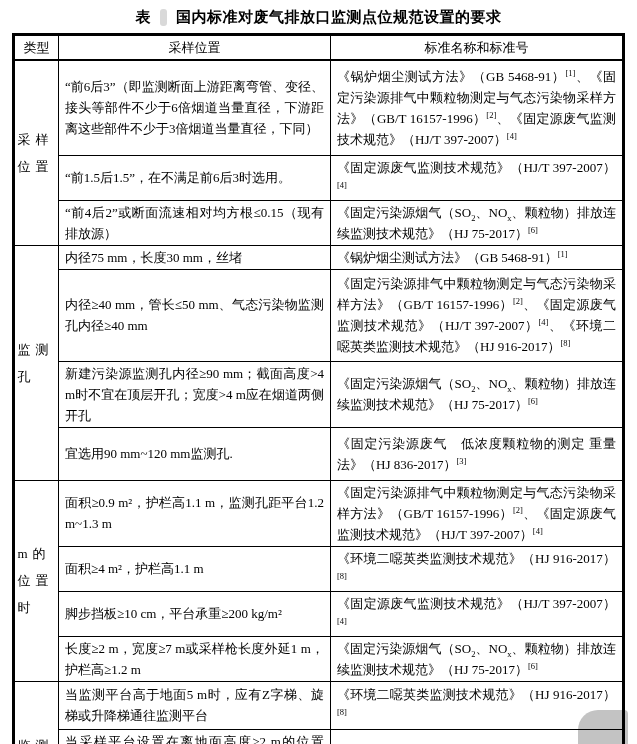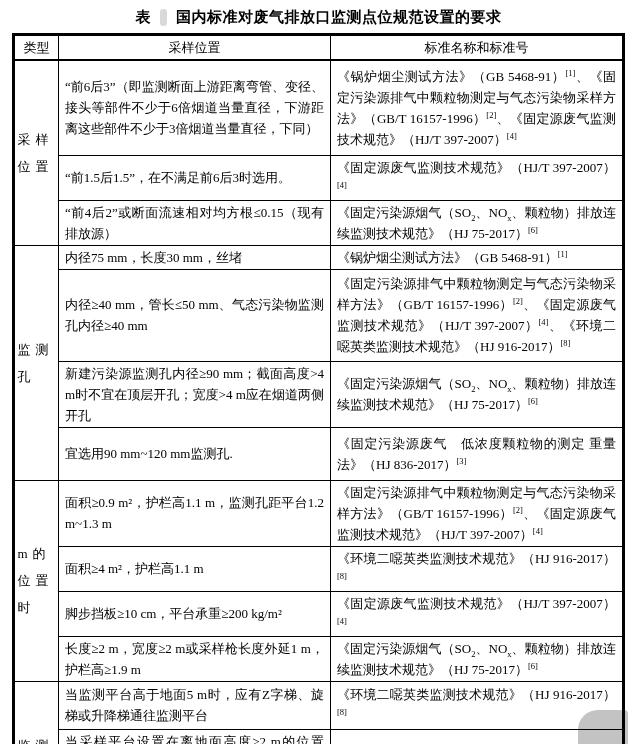--- a/index.html
+++ b/index.html
@@ -161,21 +161,21 @@
     </tr>
     <tr style="height:24px">
       <td class="req-cell">面积≥4 m²，护栏高1.1 m</td>
       <td class="std-cell">《环境二噁英类监测技术规范》（HJ 916-2017）<sup>[8]</sup></td>
     </tr>
     <tr style="height:23px">
       <td class="req-cell">脚步挡板≥10 cm，平台承重≥200 kg/m²</td>
       <td class="std-cell">《固定源废气监测技术规范》（HJ/T 397-2007）<sup>[4]</sup></td>
     </tr>
     <tr style="height:42px">
-      <td class="req-cell">长度≥2 m，宽度≥2 m或采样枪长度外延1 m，护栏高≥1.9 m</td>
+      <td class="req-cell">长度≥2 m，宽度≥7 m或采样枪长度外延1 m，护栏高≥1.2 m</td>
       <td class="std-cell">《固定污染源烟气（SO<sub>2</sub>、NO<sub>x</sub>、颗粒物）排放连续监测技术规范》（HJ 75-2017）<sup>[6]</sup></td>
     </tr>
 
     <tr style="height:48px">
       <td class="type-cell" rowspan="2">
         <div class="type-text">监测梯架</div>
       </td>
       <td class="req-cell">当监测平台高于地面5 m时，应有Z字梯、旋梯或升降梯通往监测平台</td>
       <td class="std-cell">《环境二噁英类监测技术规范》（HJ 916-2017）<sup>[8]</sup></td>
     </tr>

